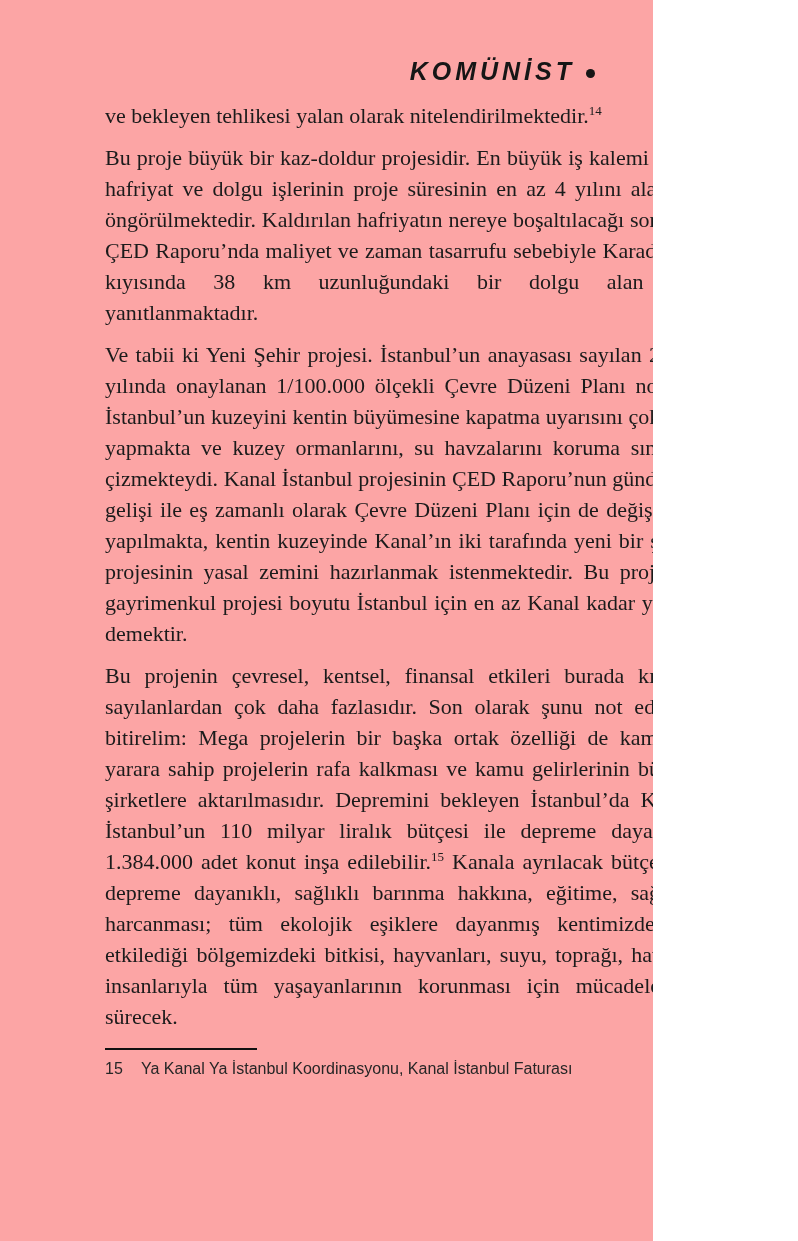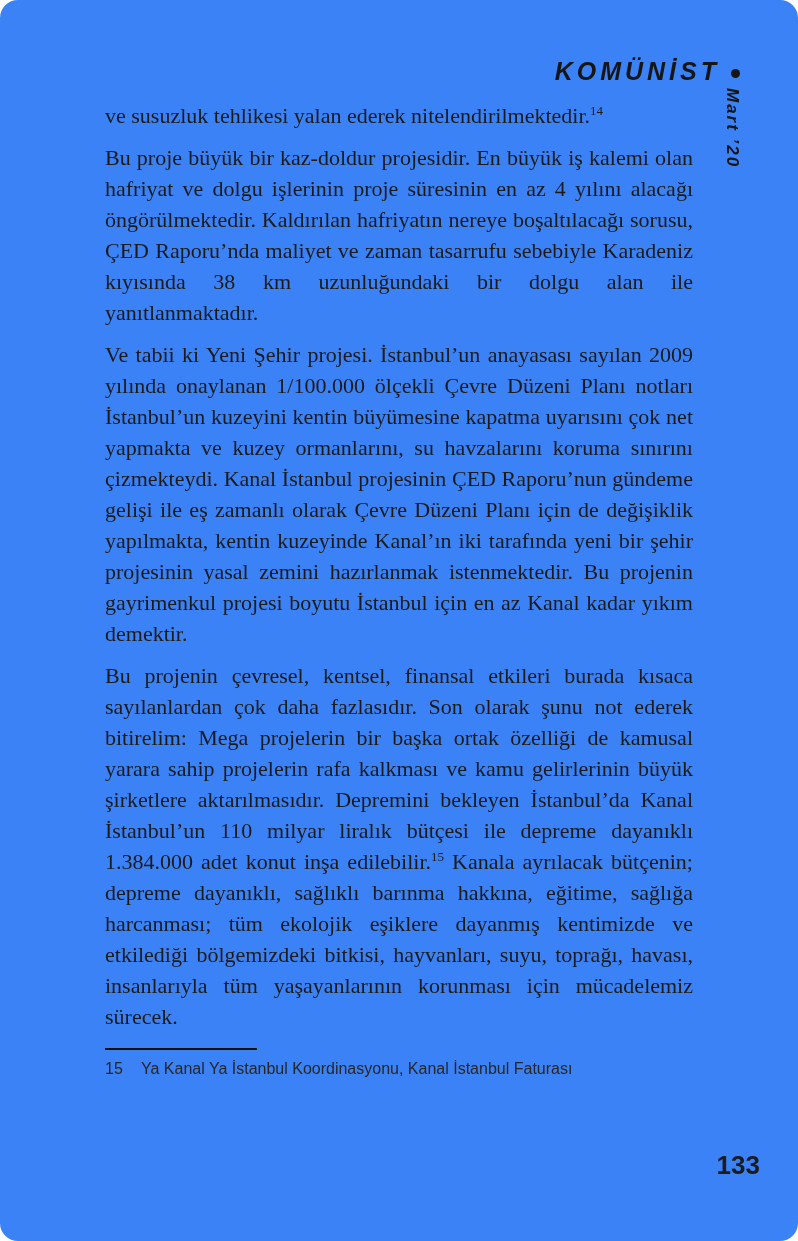--- a/index.html
+++ b/index.html
@@ -1,25 +1,24 @@
 <!DOCTYPE html>
 <html lang="tr"><head>
 <meta charset="utf-8">
 <style>
   * { margin: 0; padding: 0; box-sizing: border-box; }
   html, body { background: #ffffff; }
   .page {
     position: relative;
-    width: 798px;
+    width: 653px;
     height: 1241px;
-    background: #3b82f6;
+    background: #fca5a5;
     overflow: hidden;
     font-family: "Liberation Serif", serif;
     color: #1b1b1b;
-    border-radius: 18px;
   }
 
   
   .running-head {
     position: absolute;
     top: 57px;
     right: 58px;
     display: flex;
     align-items: center;
     gap: 11px;
@@ -117,21 +116,21 @@
 
   <div class="running-head">
     <span class="journal-title">KOMÜNİST</span>
     <span class="head-bullet"></span>
   </div>
 
   <div class="issue-vertical">Mart ’20</div>
 
   <div class="body-text">
 
-    <p><span>ve susuzluk tehlikesi yalan ederek nitelendirilmektedir.</span><sup>14</sup></p>
+    <p><span>ve bekleyen tehlikesi yalan olarak nitelendirilmektedir.</span><sup>14</sup></p>
 
     <p><span>Bu proje büyük bir kaz-doldur projesidir. En büyük iş kalemi olan hafriyat ve dolgu işlerinin proje süresinin en az 4 yılını alacağı öngörülmektedir. Kaldırılan hafriyatın nereye boşaltılacağı sorusu, ÇED Raporu’nda maliyet ve zaman tasarrufu sebebiyle Karadeniz kıyısında 38 km uzunluğundaki bir dolgu alan ile yanıtlanmaktadır.</span></p>
 
     <p><span>Ve tabii ki Yeni Şehir projesi. İstanbul’un anayasası sayılan 2009 yılında onaylanan 1/100.000 ölçekli Çevre Düzeni Planı notları İstanbul’un kuzeyini kentin büyümesine kapatma uyarısını çok net yapmakta ve kuzey ormanlarını, su havzalarını koruma sınırını çizmekteydi. Kanal İstanbul projesinin ÇED Raporu’nun gündeme gelişi ile eş zamanlı olarak Çevre Düzeni Planı için de değişiklik yapılmakta, kentin kuzeyinde Kanal’ın iki tarafında yeni bir şehir projesinin yasal zemini hazırlanmak istenmektedir. Bu projenin gayrimenkul projesi boyutu İstanbul için en az Kanal kadar yıkım demektir.</span></p>
 
     <p><span>Bu projenin çevresel, kentsel, finansal etkileri burada kısaca sayılanlardan çok daha fazlasıdır. Son olarak şunu not ederek bitirelim: Mega projelerin bir başka ortak özelliği de kamusal yarara sahip projelerin rafa kalkması ve kamu gelirlerinin büyük şirketlere aktarılmasıdır. Depremini bekleyen İstanbul’da Kanal İstanbul’un 110 milyar liralık bütçesi ile depreme dayanıklı 1.384.000 adet konut inşa edilebilir.</span><sup>15</sup><span> Kanala ayrılacak bütçenin; depreme dayanıklı, sağlıklı barınma hakkına, eğitime, sağlığa harcanması; tüm ekolojik eşiklere dayanmış kentimizde ve etkilediği bölgemizdeki bitkisi, hayvanları, suyu, toprağı, havası, insanlarıyla tüm yaşayanlarının korunması için mücadelemiz sürecek.</span></p>
 
   </div>
 
   <div class="footnotes">

